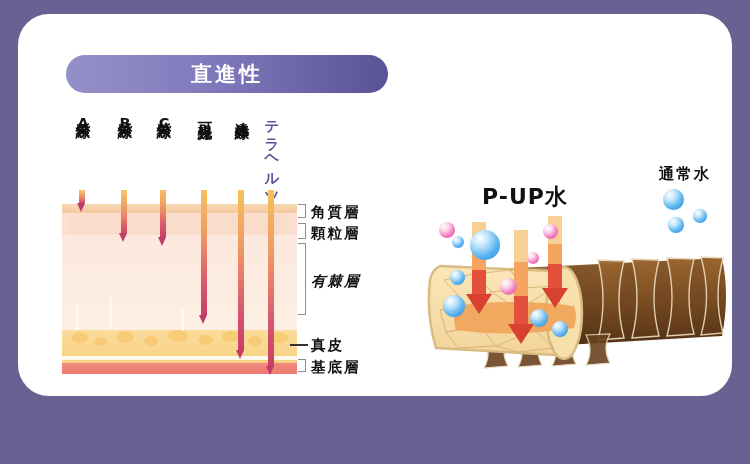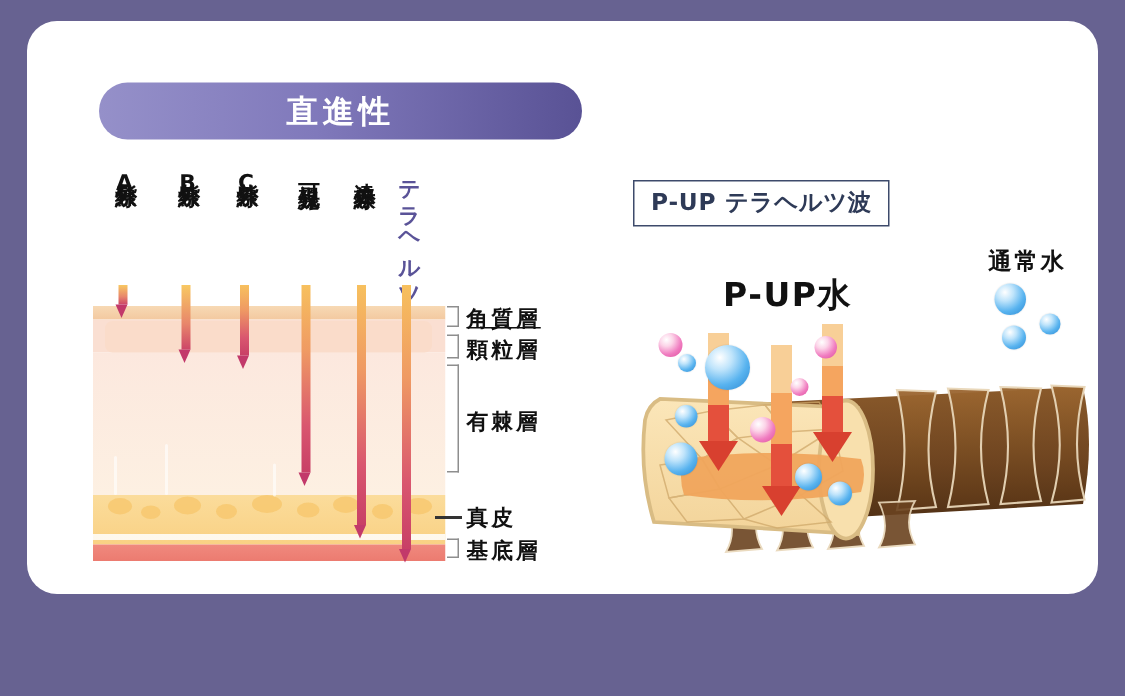--- a/index.html
+++ b/index.html
@@ -5,21 +5,21 @@
   * { margin:0; padding:0; box-sizing:border-box; }
   html,body { width:750px; height:464px; overflow:hidden; }
   body {
     background:#676291;
     font-family:"DejaVu Sans","Liberation Sans",sans-serif;
     position:relative;
   }
   #card {
     position:absolute; left:18px; top:14px;
     width:714px; height:382px;
-    background:#ffffff; border-radius:20px;
+    background:#ffffff; border-radius:31px;
   }
 
   
   .panel-header {
     position:absolute; height:38px; border-radius:19px;
     background:linear-gradient(to right,#9590c9 0%,#8079bb 45%,#595295 100%);
     color:#fff; font-size:21px; font-weight:bold;
     letter-spacing:3px;
     display:flex; align-items:center; justify-content:center;
   }
@@ -182,36 +182,35 @@
   <div class="arrow" style="left:218px; top:176px; height:169px;">
     <div class="shaft"></div>
       <div class="head"></div>
     </div>
   <div class="arrow" style="left:248px; top:176px; height:185px;">
     <div class="shaft"></div>
       <div class="head"></div>
     </div>
 
   <div class="bracket" style="left:280px; top:190px; height:14px;"></div>
-  <div class="layer-name" style="left:293px; top:189px;text-decoration:underline;">角質層</div>
+  <div class="layer-name" style="left:293px; top:189px;">角質層</div>
 
   <div class="bracket" style="left:280px; top:209px; height:16px;"></div>
   <div class="layer-name" style="left:293px; top:210px;">顆粒層</div>
 
   <div class="bracket" style="left:280px; top:229px; height:72px;"></div>
-  <div class="layer-name" style="left:293px; top:258px;">有棘層</div>
+  <div class="layer-name" style="left:293px; top:258px;font-style:italic;">有棘層</div>
 
   <div class="tick" style="left:272px; top:330px;"></div>
   <div class="layer-name" style="left:293px; top:322px;">真皮</div>
 
   <div class="bracket" style="left:280px; top:345px; height:13px;"></div>
   <div class="layer-name" style="left:293px; top:344px;">基底層</div>
 
 
-  <div id="pup-badge">P-UP テラヘルツ波</div>
 
   <div class="water-title" id="pup-main">P-UP水</div>
   <div class="water-title" id="normal-w">通常水</div>
 
   <div class="bubble blue" style="left:645px; top:175px; width:21px; height:21px;"></div>
   <div class="bubble blue" style="left:675px; top:195px; width:14px; height:14px;"></div>
   <div class="bubble blue" style="left:650px; top:203px; width:16px; height:16px;"></div>
 
   <svg id="hair" viewBox="0 0 310 170">
     <defs>

